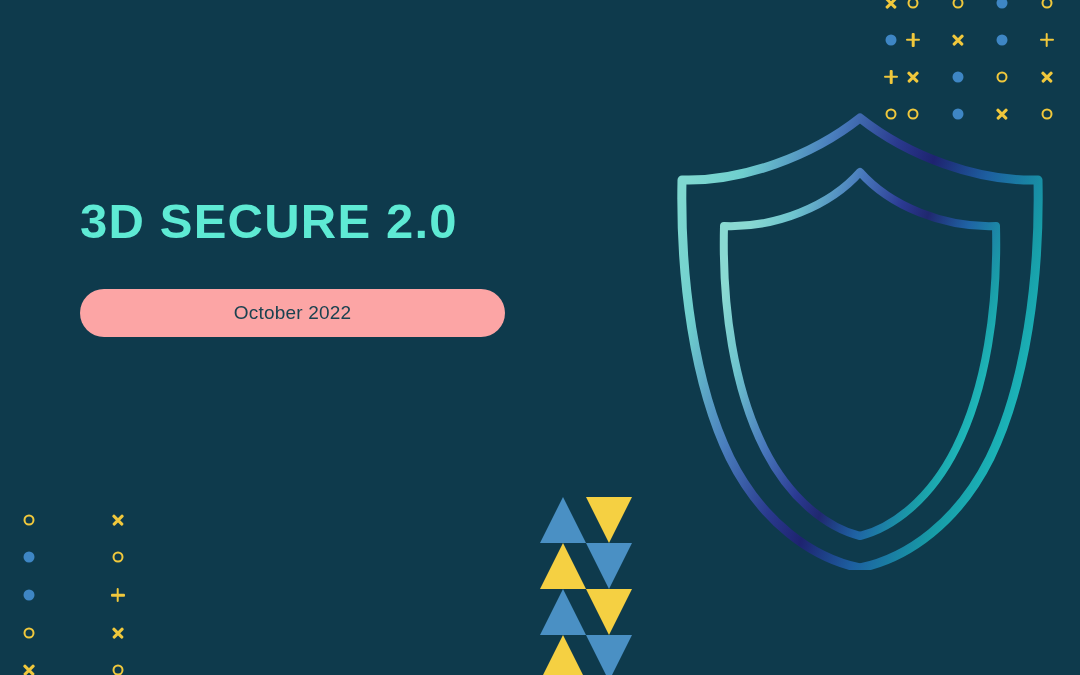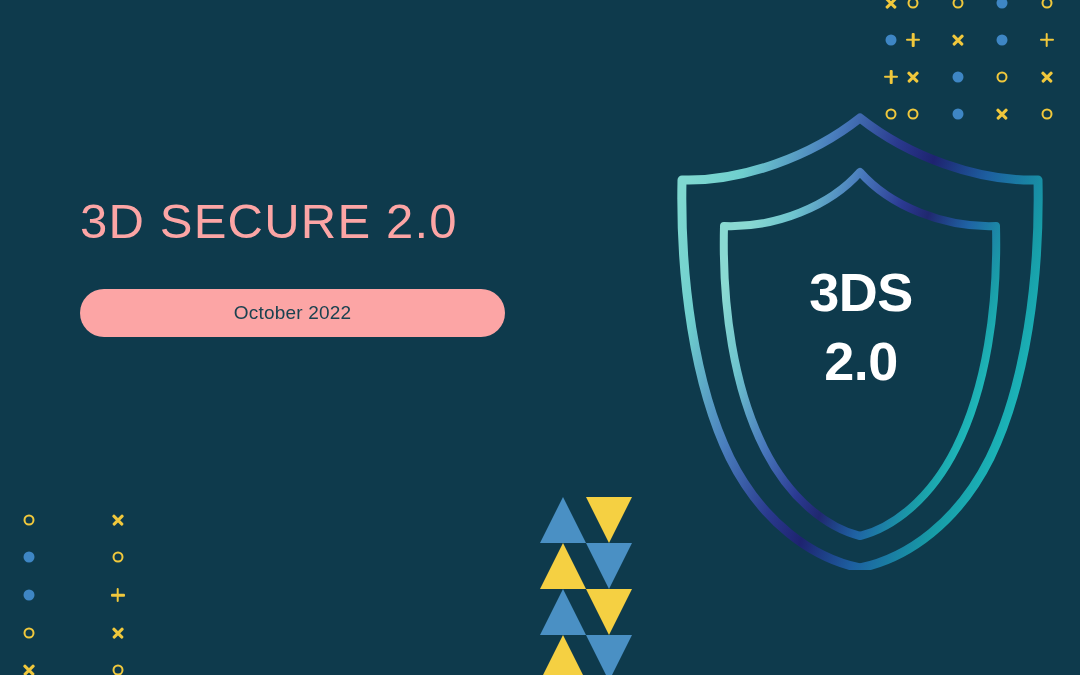--- a/index.html
+++ b/index.html
@@ -110,23 +110,23 @@
   #text-block {
     position: absolute;
     left: 80px;
     top: 196px;
     width: 520px;
   }
   #headline {
     margin: 0;
     font-size: 49px;
     line-height: 1.06;
-    font-weight: 400;
+    font-weight: 700;
     letter-spacing: 1.2px;
-    color: #fca5a5;
+    color: #5eead4;
     white-space: nowrap;
   }
   #subhead {
     margin: 26px 0 0 0;
     font-size: 35px;
     line-height: 1.1;
     font-weight: 700;
     letter-spacing: -0.2px;
     color: #ffffff;
     white-space: nowrap;
@@ -336,125 +336,121 @@
                C 22 276 8 170 10 72 Z" fill="none" stroke="url(#shieldGrad)" stroke-width="9" stroke-linejoin="round"></path>
 
       <path d="M 52 118
                C 104 120 158 98 188 64
                C 218 98 272 120 324 118
                C 326 200 314 280 284 340
                C 258 392 220 420 188 428
                C 156 420 118 392 92 340
                C 62 280 50 200 52 118 Z" fill="none" stroke="url(#shieldGradInner)" stroke-width="8" stroke-linejoin="round"></path>
     </svg>
-    <div id="shield-text">
-      <div class="line">3DS</div>
-      <div class="line">2.0</div>
+  </div>
+
+  <div id="triangle-logo">
+      <div class="tri">
+        <svg viewBox="0 0 100 100" preserveAspectRatio="none">
+          <polygon points="0,100 50,0 100,100" fill="#4a90c4"></polygon>
+        </svg>
+      </div>
+      <div class="tri">
+        <svg viewBox="0 0 100 100" preserveAspectRatio="none">
+          <polygon points="0,0 100,0 50,100" fill="#f5d042"></polygon>
+        </svg>
+      </div>
+      <div class="tri">
+        <svg viewBox="0 0 100 100" preserveAspectRatio="none">
+          <polygon points="0,100 50,0 100,100" fill="#f5d042"></polygon>
+        </svg>
+      </div>
+      <div class="tri">
+        <svg viewBox="0 0 100 100" preserveAspectRatio="none">
+          <polygon points="0,0 100,0 50,100" fill="#4a90c4"></polygon>
+        </svg>
+      </div>
+      <div class="tri">
+        <svg viewBox="0 0 100 100" preserveAspectRatio="none">
+          <polygon points="0,100 50,0 100,100" fill="#4a90c4"></polygon>
+        </svg>
+      </div>
+      <div class="tri">
+        <svg viewBox="0 0 100 100" preserveAspectRatio="none">
+          <polygon points="0,0 100,0 50,100" fill="#f5d042"></polygon>
+        </svg>
+      </div>
+      <div class="tri">
+        <svg viewBox="0 0 100 100" preserveAspectRatio="none">
+          <polygon points="0,100 50,0 100,100" fill="#f5d042"></polygon>
+        </svg>
+      </div>
+      <div class="tri">
+        <svg viewBox="0 0 100 100" preserveAspectRatio="none">
+          <polygon points="0,0 100,0 50,100" fill="#4a90c4"></polygon>
+        </svg>
+      </div>
     </div>
-  </div>
-
-  <div id="triangle-logo">
-      <div class="tri">
-        <svg viewBox="0 0 100 100" preserveAspectRatio="none">
-          <polygon points="0,100 50,0 100,100" fill="#4a90c4"></polygon>
-        </svg>
-      </div>
-      <div class="tri">
-        <svg viewBox="0 0 100 100" preserveAspectRatio="none">
-          <polygon points="0,0 100,0 50,100" fill="#f5d042"></polygon>
-        </svg>
-      </div>
-      <div class="tri">
-        <svg viewBox="0 0 100 100" preserveAspectRatio="none">
-          <polygon points="0,100 50,0 100,100" fill="#f5d042"></polygon>
-        </svg>
-      </div>
-      <div class="tri">
-        <svg viewBox="0 0 100 100" preserveAspectRatio="none">
-          <polygon points="0,0 100,0 50,100" fill="#4a90c4"></polygon>
-        </svg>
-      </div>
-      <div class="tri">
-        <svg viewBox="0 0 100 100" preserveAspectRatio="none">
-          <polygon points="0,100 50,0 100,100" fill="#4a90c4"></polygon>
-        </svg>
-      </div>
-      <div class="tri">
-        <svg viewBox="0 0 100 100" preserveAspectRatio="none">
-          <polygon points="0,0 100,0 50,100" fill="#f5d042"></polygon>
-        </svg>
-      </div>
-      <div class="tri">
-        <svg viewBox="0 0 100 100" preserveAspectRatio="none">
-          <polygon points="0,100 50,0 100,100" fill="#f5d042"></polygon>
-        </svg>
-      </div>
-      <div class="tri">
-        <svg viewBox="0 0 100 100" preserveAspectRatio="none">
-          <polygon points="0,0 100,0 50,100" fill="#4a90c4"></polygon>
-        </svg>
+
+  <div class="pattern" id="pattern-bottom-left" style="grid-template-columns: repeat(4, 1fr); grid-template-rows: repeat(5, 1fr);">
+      <div class="cell">
+        <span class="sym sym-empty"></span>
+      </div>
+      <div class="cell">
+        <span class="sym sym-circle"></span>
+      </div>
+      <div class="cell">
+        <span class="sym sym-empty"></span>
+      </div>
+      <div class="cell">
+        <span class="sym sym-x"></span>
+      </div>
+      <div class="cell">
+        <span class="sym sym-empty"></span>
+      </div>
+      <div class="cell">
+        <span class="sym sym-dot"></span>
+      </div>
+      <div class="cell">
+        <span class="sym sym-empty"></span>
+      </div>
+      <div class="cell">
+        <span class="sym sym-circle"></span>
+      </div>
+      <div class="cell">
+        <span class="sym sym-empty"></span>
+      </div>
+      <div class="cell">
+        <span class="sym sym-dot"></span>
+      </div>
+      <div class="cell">
+        <span class="sym sym-empty"></span>
+      </div>
+      <div class="cell">
+        <span class="sym sym-plus"></span>
+      </div>
+      <div class="cell">
+        <span class="sym sym-empty"></span>
+      </div>
+      <div class="cell">
+        <span class="sym sym-circle"></span>
+      </div>
+      <div class="cell">
+        <span class="sym sym-empty"></span>
+      </div>
+      <div class="cell">
+        <span class="sym sym-x"></span>
+      </div>
+      <div class="cell">
+        <span class="sym sym-empty"></span>
+      </div>
+      <div class="cell">
+        <span class="sym sym-x"></span>
+      </div>
+      <div class="cell">
+        <span class="sym sym-empty"></span>
+      </div>
+      <div class="cell">
+        <span class="sym sym-circle"></span>
       </div>
     </div>
 
-  <div class="pattern" id="pattern-bottom-left" style="grid-template-columns: repeat(4, 1fr); grid-template-rows: repeat(5, 1fr);">
-      <div class="cell">
-        <span class="sym sym-empty"></span>
-      </div>
-      <div class="cell">
-        <span class="sym sym-circle"></span>
-      </div>
-      <div class="cell">
-        <span class="sym sym-empty"></span>
-      </div>
-      <div class="cell">
-        <span class="sym sym-x"></span>
-      </div>
-      <div class="cell">
-        <span class="sym sym-empty"></span>
-      </div>
-      <div class="cell">
-        <span class="sym sym-dot"></span>
-      </div>
-      <div class="cell">
-        <span class="sym sym-empty"></span>
-      </div>
-      <div class="cell">
-        <span class="sym sym-circle"></span>
-      </div>
-      <div class="cell">
-        <span class="sym sym-empty"></span>
-      </div>
-      <div class="cell">
-        <span class="sym sym-dot"></span>
-      </div>
-      <div class="cell">
-        <span class="sym sym-empty"></span>
-      </div>
-      <div class="cell">
-        <span class="sym sym-plus"></span>
-      </div>
-      <div class="cell">
-        <span class="sym sym-empty"></span>
-      </div>
-      <div class="cell">
-        <span class="sym sym-circle"></span>
-      </div>
-      <div class="cell">
-        <span class="sym sym-empty"></span>
-      </div>
-      <div class="cell">
-        <span class="sym sym-x"></span>
-      </div>
-      <div class="cell">
-        <span class="sym sym-empty"></span>
-      </div>
-      <div class="cell">
-        <span class="sym sym-x"></span>
-      </div>
-      <div class="cell">
-        <span class="sym sym-empty"></span>
-      </div>
-      <div class="cell">
-        <span class="sym sym-circle"></span>
-      </div>
-    </div>
-
 </div>
 
 </body></html>

